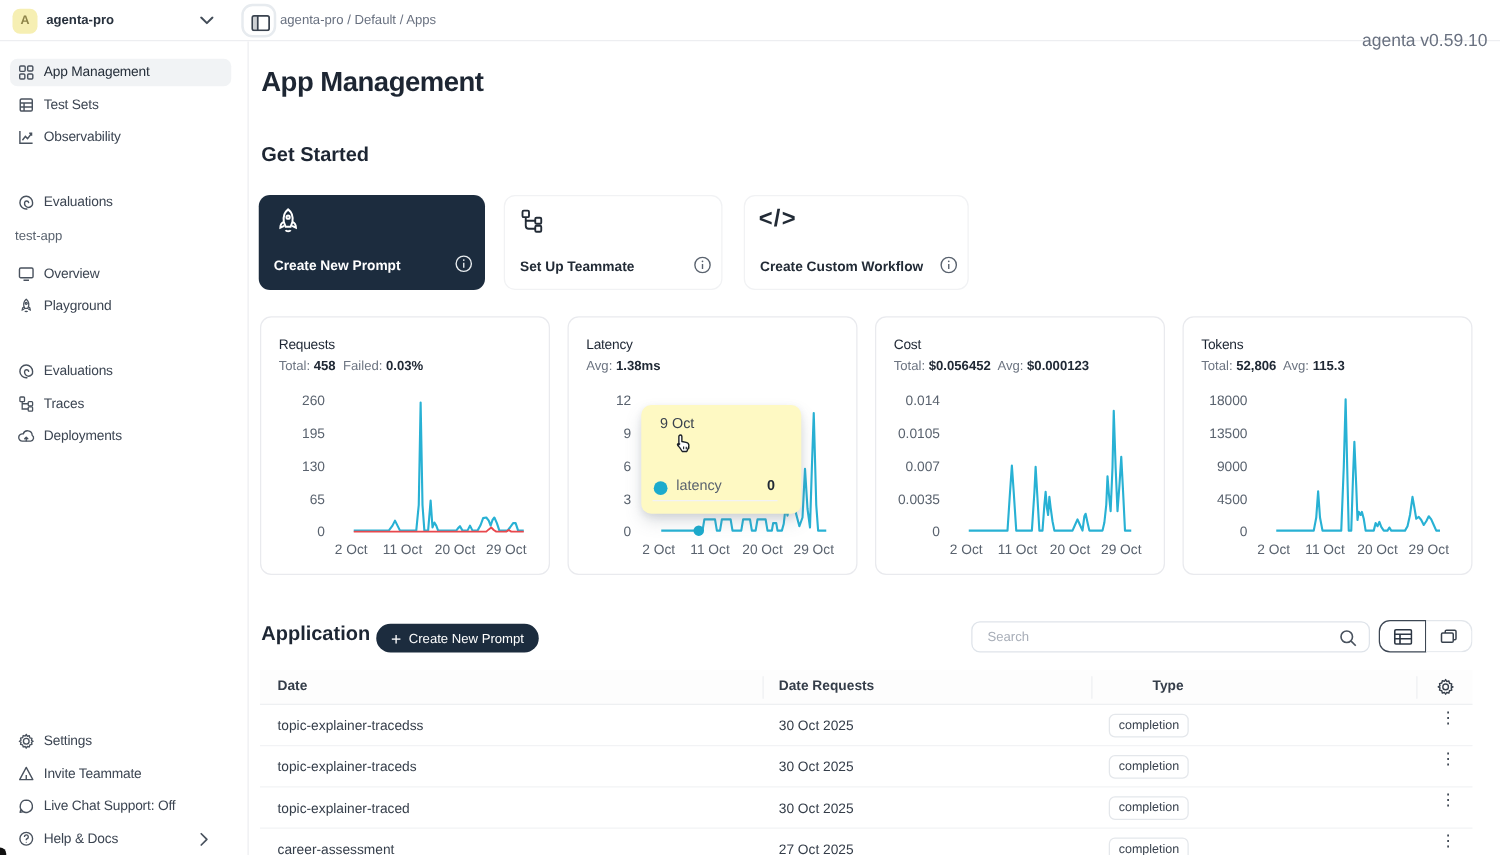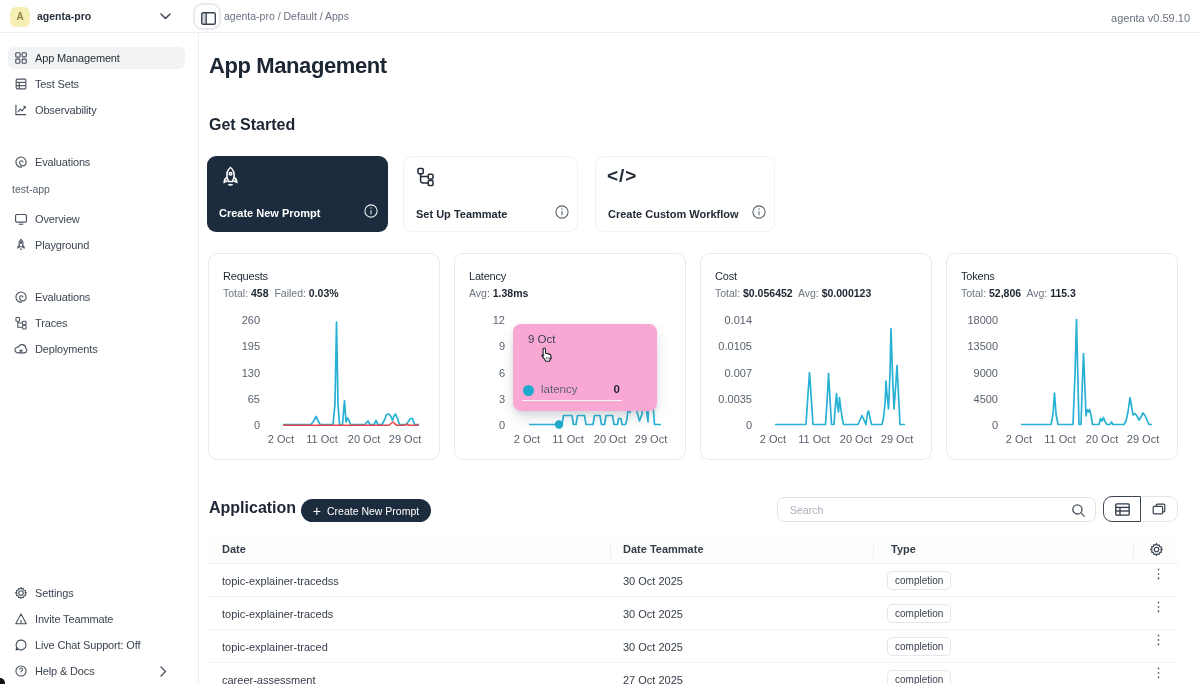--- a/index.html
+++ b/index.html
@@ -6,21 +6,21 @@
 html,body{width:1200px;height:684px;font-family:"Liberation Sans",sans-serif;background:#fff;color:#29313c;overflow:hidden;position:relative}
 svg{display:block}
 
 .header{position:absolute;top:0;left:0;width:1200px;height:33px;background:#fff;border-bottom:1px solid #edeef1;z-index:10}
 .avatar{position:absolute;left:10px;top:7px;width:20px;height:20px;border-radius:6px;background:#f6efb3;color:#8e8449;font-size:10px;font-weight:700;text-align:center;line-height:20px}
 .org{position:absolute;left:37px;top:10px;font-size:10.5px;font-weight:700;color:#28313d}
 .chev{position:absolute;left:160px;top:13px}
 .toggle{position:absolute;left:193px;top:3px;width:28px;height:27px;border:2px solid #e7ebef;border-radius:9px;background:#fff}
 .toggle svg{position:absolute;left:6px;top:6.5px}
 .crumbs{position:absolute;left:224px;top:10px;font-size:10.5px;color:#697180}
-.ver{position:absolute;right:10px;top:12px;font-size:11px;color:#697180}
+.ver{position:absolute;right:10px;top:24px;font-size:14px;color:#697180}
 
 .sidebar{position:absolute;top:33px;left:0;width:199px;height:651px;background:#fff;border-right:1px solid #edeef1}
 .sitem{position:absolute;left:8px;width:177px;height:22px;border-radius:6px;display:flex;align-items:center;padding:0 6px;font-size:11px;letter-spacing:-0.15px;color:#3c4552}
 .sitem svg{margin-right:7px;flex:none;color:#49525e}
 .sitem.active{background:#f1f3f5;color:#262f3a;font-weight:400}
 .slabel{position:absolute;left:12px;font-size:10.5px;color:#59626e}
 .sarrow{position:absolute;left:160px;color:#49525e}
 
 .main{position:absolute;top:33px;left:200px;width:1000px;height:651px;background:#fff}
 .h1{position:absolute;left:9px;top:20px;font-size:22px;font-weight:700;color:#1d2633;letter-spacing:-0.4px}
@@ -33,21 +33,21 @@
 .gcard.dark{background:#1c2c3e;border:none}
 .gcard.dark .gicon,.gcard.dark .gtitle{color:#fff}
 .gcard.dark .ginfo{color:#e8ecef}
 
 .ccard{position:absolute;top:220px;width:232px;height:207px;border:1px solid #e9eaee;border-radius:9px;background:#fff}
 .ctitle{position:absolute;left:14px;top:16px;font-size:11px;letter-spacing:-0.2px;font-weight:400;color:#1d2633}
 .csub{position:absolute;left:14px;top:33px;font-size:10.5px;color:#6d7582;white-space:nowrap}
 .csub .v{color:#202935;font-weight:700}
 .ccard svg.chart{position:absolute;left:0;top:0}
 
-.tip{position:absolute;left:58px;top:70px;width:144px;height:87px;background:#f9a8d4;border-radius:8px;box-shadow:0 7px 14px -2px rgba(100,110,125,.25),0 2px 5px rgba(100,110,125,.12);z-index:5}
+.tip{position:absolute;left:58px;top:70px;width:128px;height:87px;background:#fef9c3;border-radius:8px;box-shadow:0 7px 14px -2px rgba(100,110,125,.25),0 2px 5px rgba(100,110,125,.12);z-index:5}
 .tip .tdate{position:absolute;left:15px;top:9px;font-size:11.5px;color:#39424e}
 .tip .trow{position:absolute;left:9px;top:57px;width:100px;height:20px;font-size:11.5px;color:#59626e}
 .tip .dotc{position:absolute;left:1px;top:4px;width:11px;height:11px;border-radius:50%;background:#1cabcd}
 .tip .lname{position:absolute;left:19px;top:2px}
 .tip .lval{position:absolute;right:2px;top:2px;font-weight:700;color:#202935}
 .cursor{position:absolute;left:84px;top:92px;z-index:6}
 
 .apph{position:absolute;left:9px;top:466px;font-size:16px;font-weight:700;color:#1d2633}
 .newbtn{position:absolute;left:101px;top:466px;width:130px;height:23px;background:#1c2c3e;color:#fff;font-size:10.5px;border-radius:11.5px;display:flex;align-items:center;justify-content:center;gap:6px}
 .search{position:absolute;left:577px;top:464px;width:319px;height:25px;border:1px solid #dfe4ea;border-radius:7px;background:#fff}
@@ -319,22 +319,22 @@
       </div>
     <div class="segr">
         <svg width="14" height="14" viewBox="0 0 14 14" fill="none" stroke="#39424e" stroke-width="1.2">
           <path d="M4.2 3.4V2.2c0-.6.4-1 1-1h6.6c.6 0 1 .4 1 1v5.6c0 .6-.4 1-1 1h-1.2"></path>
           <rect x="1.2" y="3.4" width="9.4" height="7.4" rx="1"></rect>
         </svg>
       </div>
   </div>
   <div class="thead">
     <div class="th" style="left:14px">Date</div>
-    <div class="th" style="left:415px">Date Teammate</div>
-    <div class="th" style="left:683px">Type</div>
+    <div class="th" style="left:415px">Date Requests</div>
+    <div class="th" style="left:714px">Type</div>
     <div class="tsep" style="left:402px"></div>
     <div class="tsep" style="left:665px"></div>
     <div class="tsep" style="left:925px"></div>
     <svg class="gear" width="15" height="15" viewBox="0 0 16 16" fill="none" stroke="currentColor" stroke-width="1.2">
         <circle cx="8" cy="8" r="2.4"></circle>
         <path d="M8 1.7l.9 1.7 1.9-.4.5 1.9 1.9.5-.4 1.9L14.3 8l-1.5.9.4 1.9-1.9.5-.5 1.9-1.9-.4L8 14.3l-.9-1.5-1.9.4-.5-1.9-1.9-.5.4-1.9L1.7 8l1.5-.9-.4-1.9 1.9-.5.5-1.9 1.9.4z" stroke-linejoin="round"></path>
       </svg>
   </div>
   <div class="trow" style="top:531px">
     <div class="td" style="left:14px">topic-explainer-tracedss</div>

